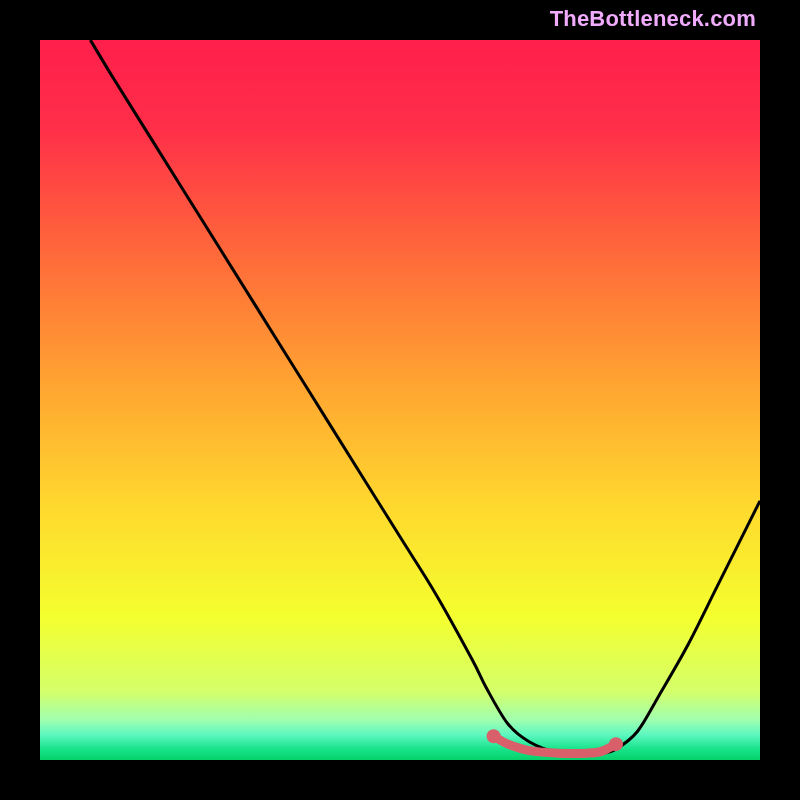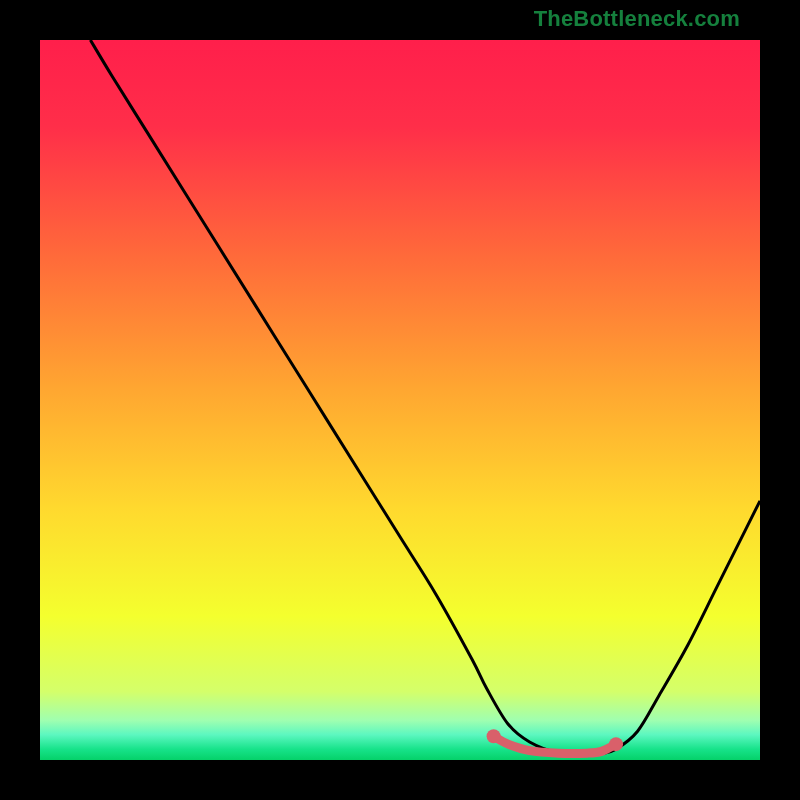--- a/index.html
+++ b/index.html
@@ -22,25 +22,25 @@
     position: absolute;
     left: 0;
     top: 0;
     width: 720px;
     height: 720px;
     overflow: hidden;
   }
   .watermark {
     position: absolute;
     top: 6px;
-    right: 60px;
+    right: 44px;
     font-family: Arial, Helvetica, sans-serif;
     font-size: 22px;
     font-weight: 600;
-    color: #15803d;
+    color: #f0abfc;
     letter-spacing: 0.2px;
   }
 </style>
 </head>
 <body>
 
 <div class="frame">
   <div class="plot-area">
     <svg id="chart-svg" width="720" height="720" viewBox="0 0 720 720">
       <defs>

